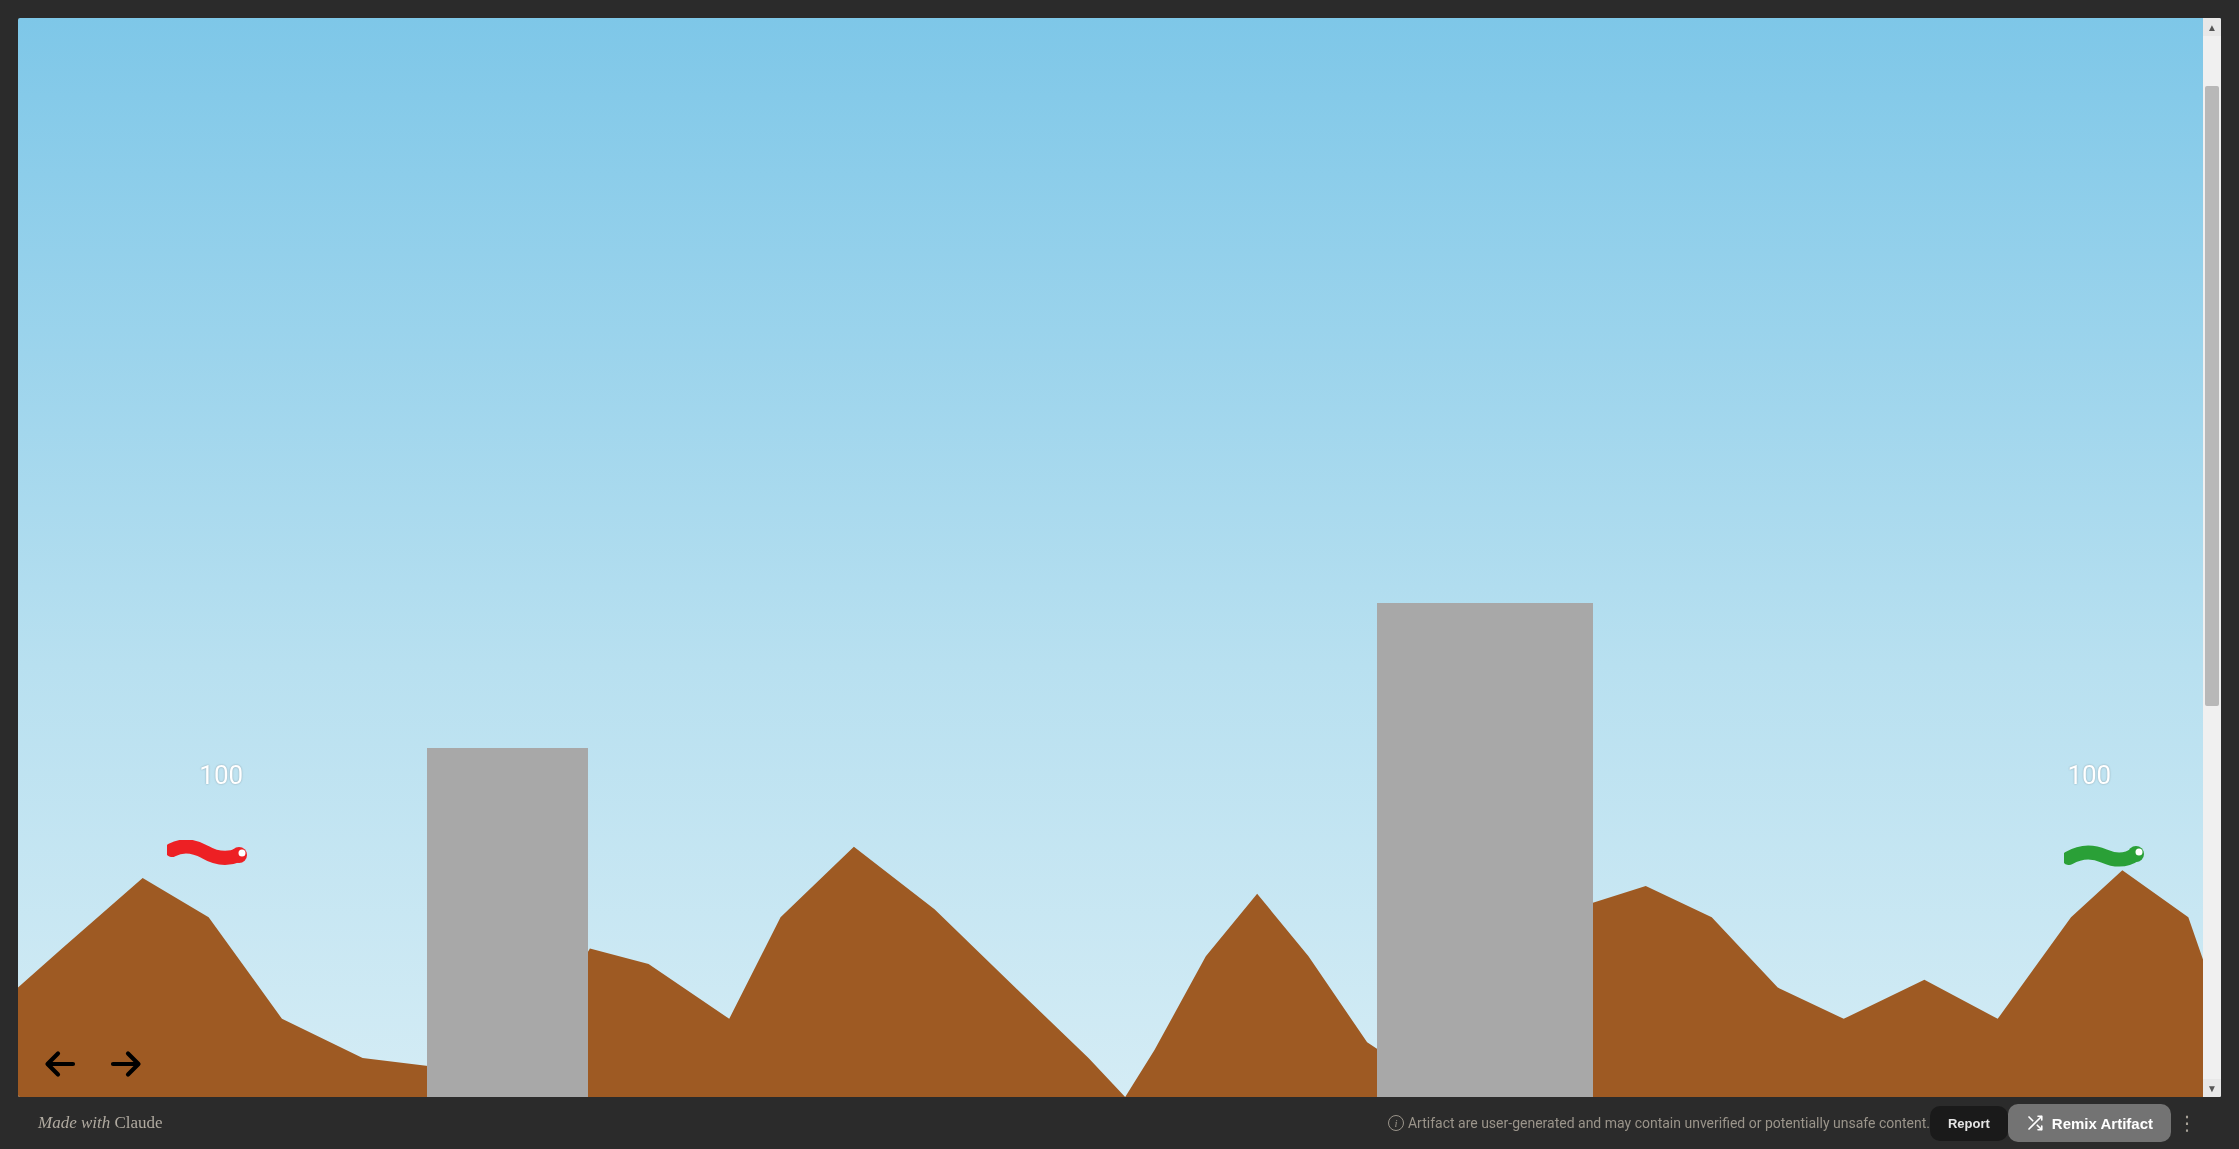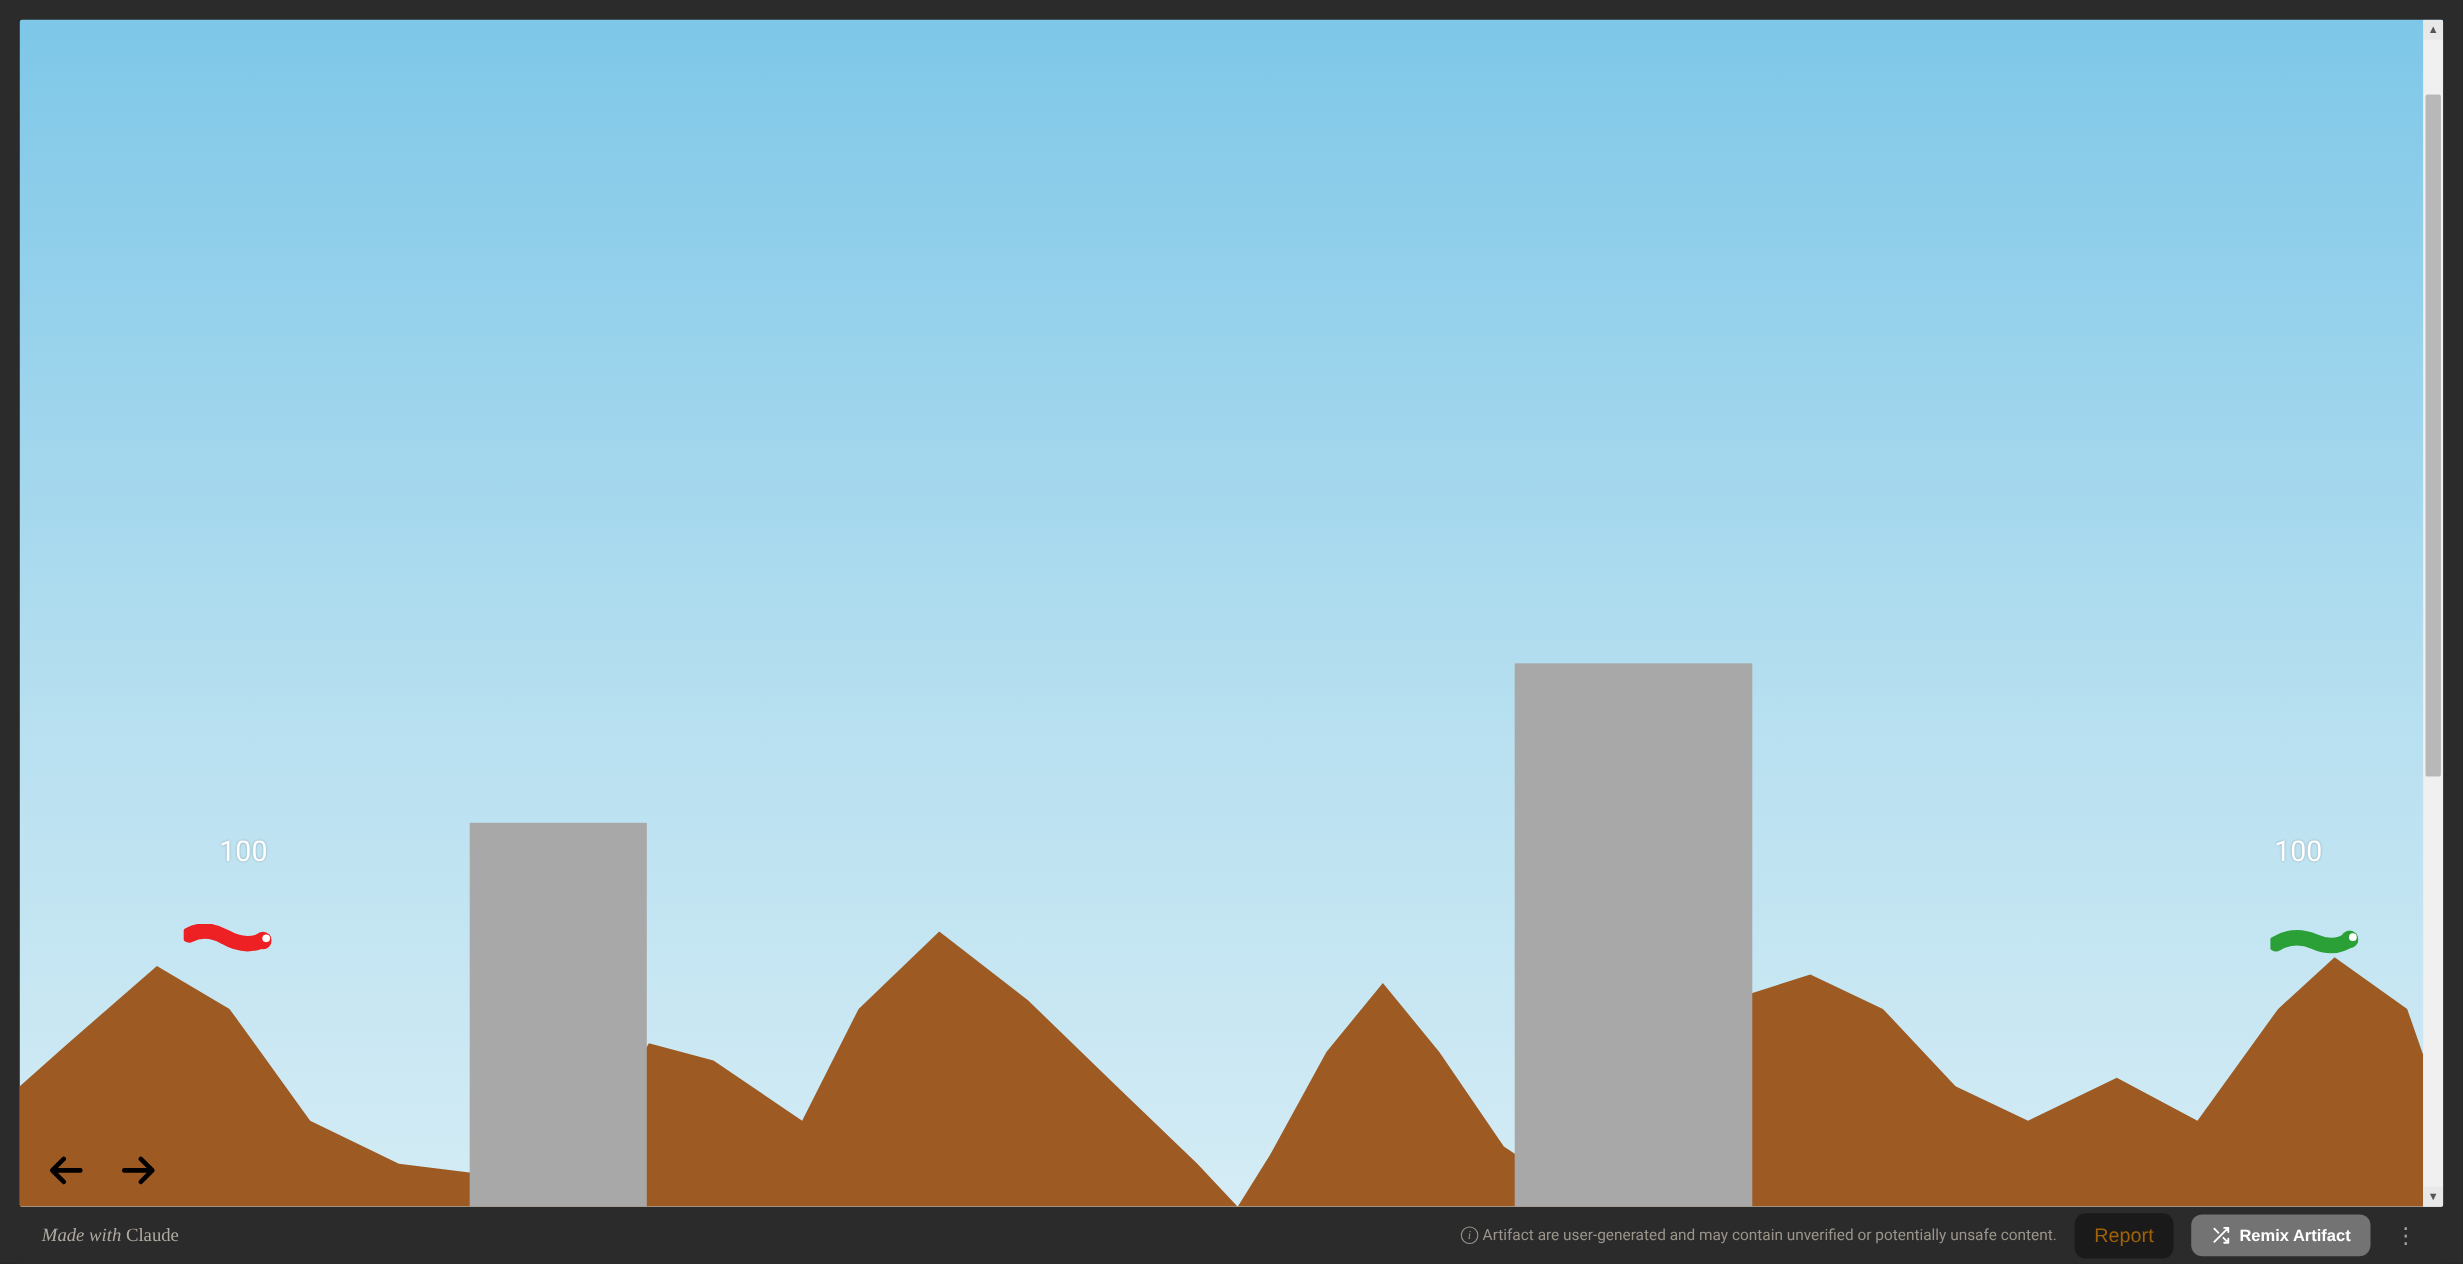--- a/index.html
+++ b/index.html
@@ -155,21 +155,20 @@
       color: #000;
     }
 
     .footer-bar {
       height: 52px;
       min-height: 52px;
       background: #2b2b2b;
       display: flex;
       align-items: center;
       padding: 0 20px;
-      gap: 16px;
     }
 
     .made-with {
       color: #b0aaa0;
       font-size: 17px;
       font-family: Georgia, serif;
       font-style: italic;
     }
 
     .made-with .claude {
@@ -196,26 +195,26 @@
       display: inline-flex;
       align-items: center;
       justify-content: center;
       font-size: 11px;
       font-family: Georgia, serif;
       font-style: italic;
     }
 
     .report-btn {
       background: #1a1a1a;
-      color: #a16207;
+      color: #e5e5e5;
       border: none;
       padding: 10px 18px;
       border-radius: 10px;
-      font-size: 18px;
-      font-weight: 400;
+      font-size: 13px;
+      font-weight: 700;
       cursor: pointer;
     }
 
     .remix-btn {
       background: #737373;
       color: #ffffff;
       border: none;
       padding: 10px 18px;
       border-radius: 10px;
       font-size: 15px;

